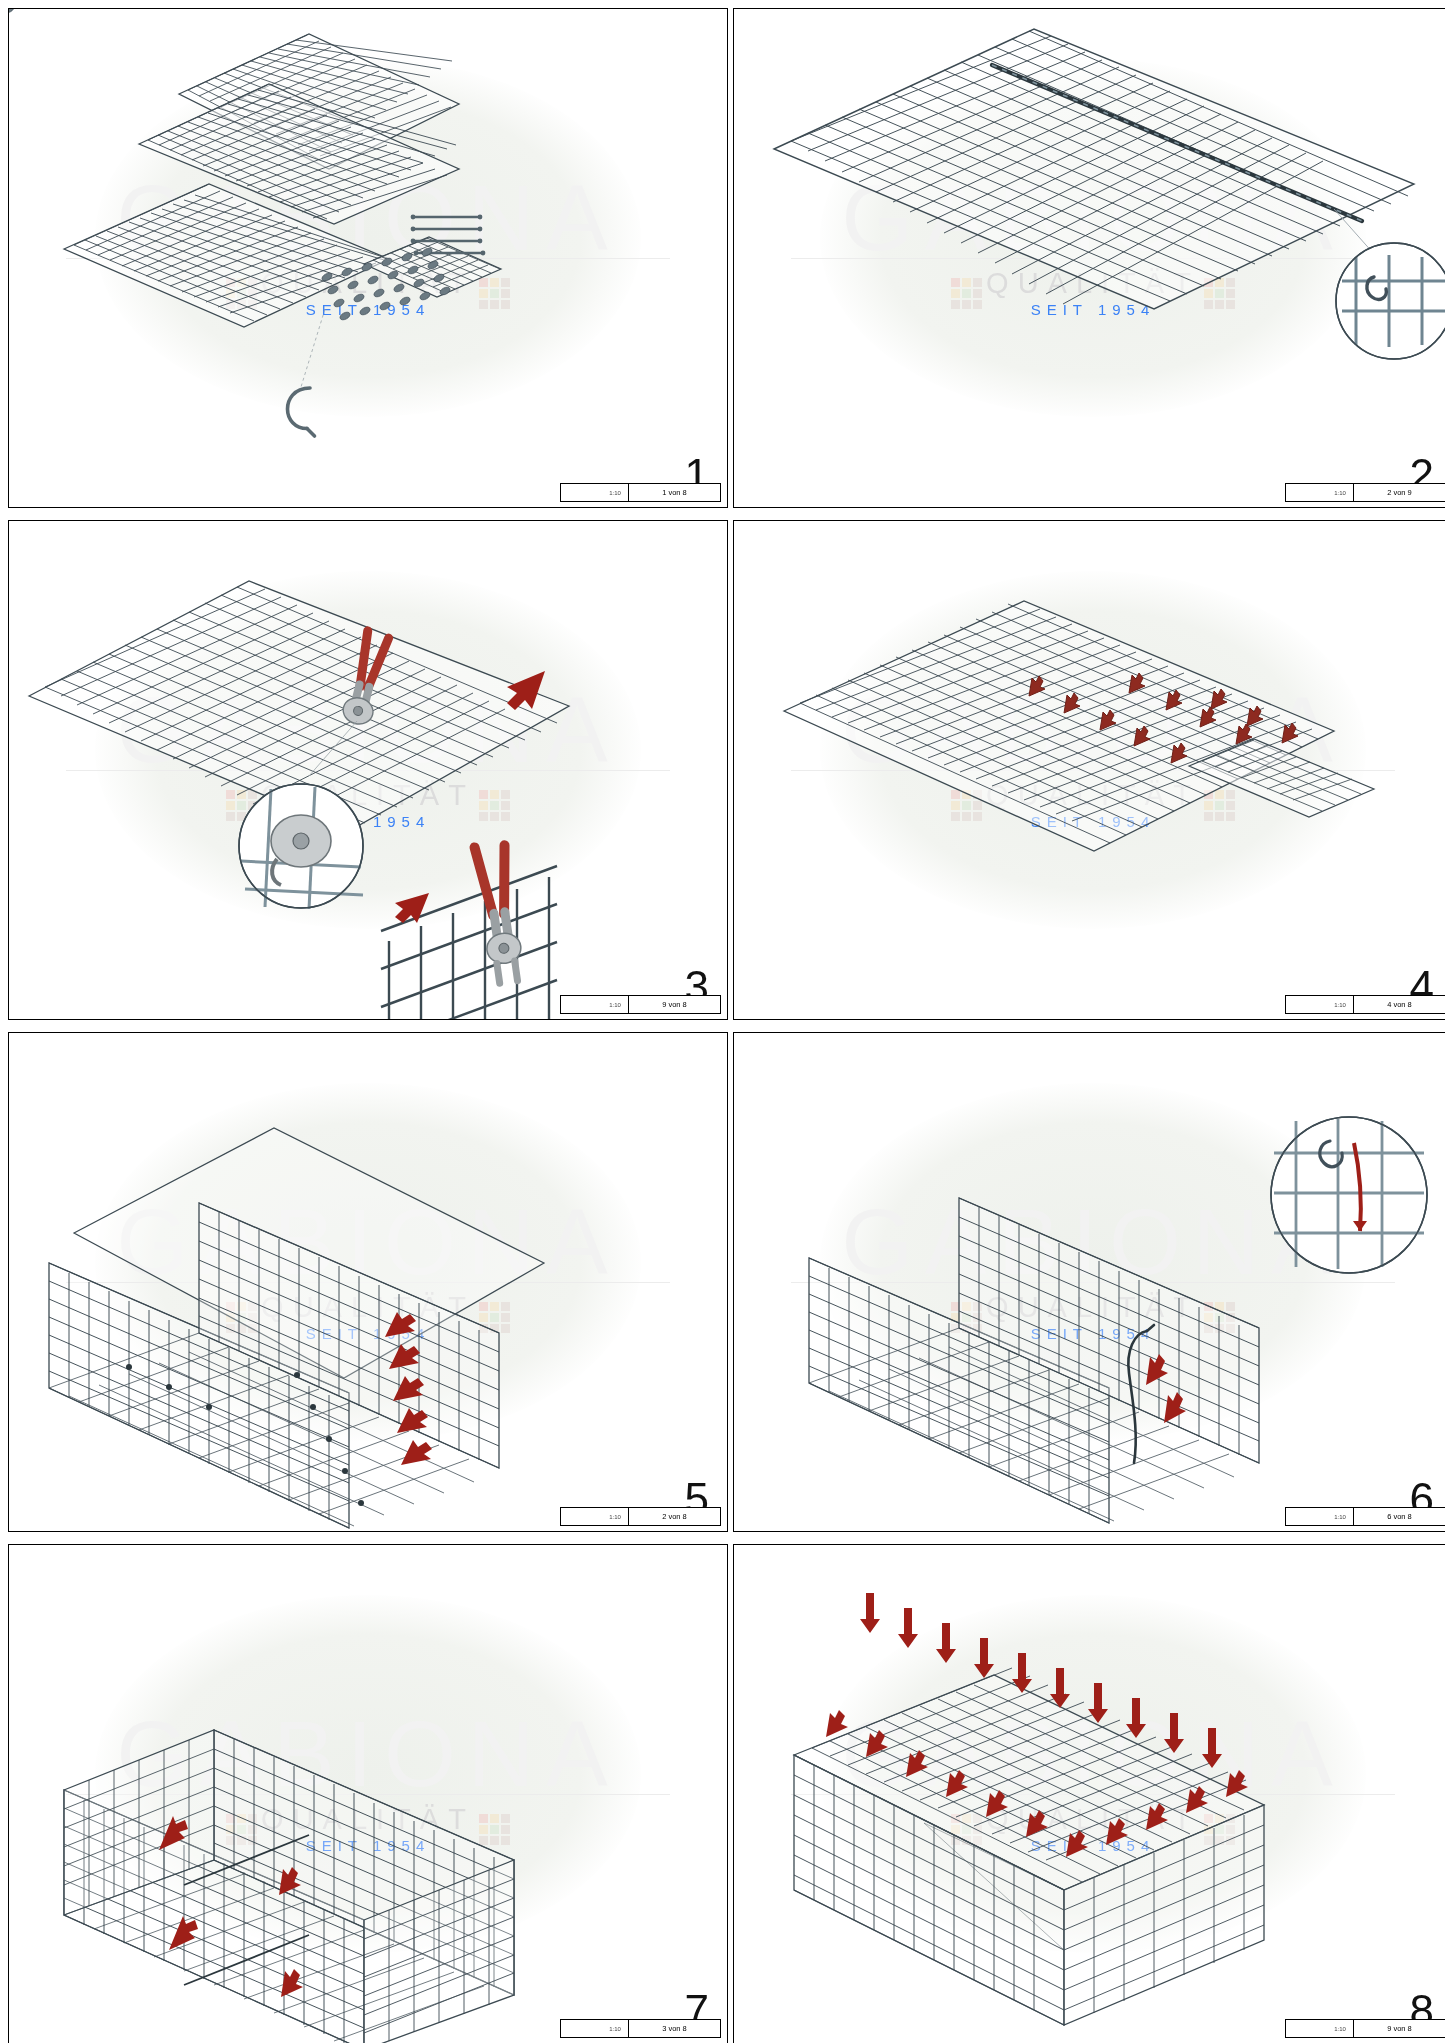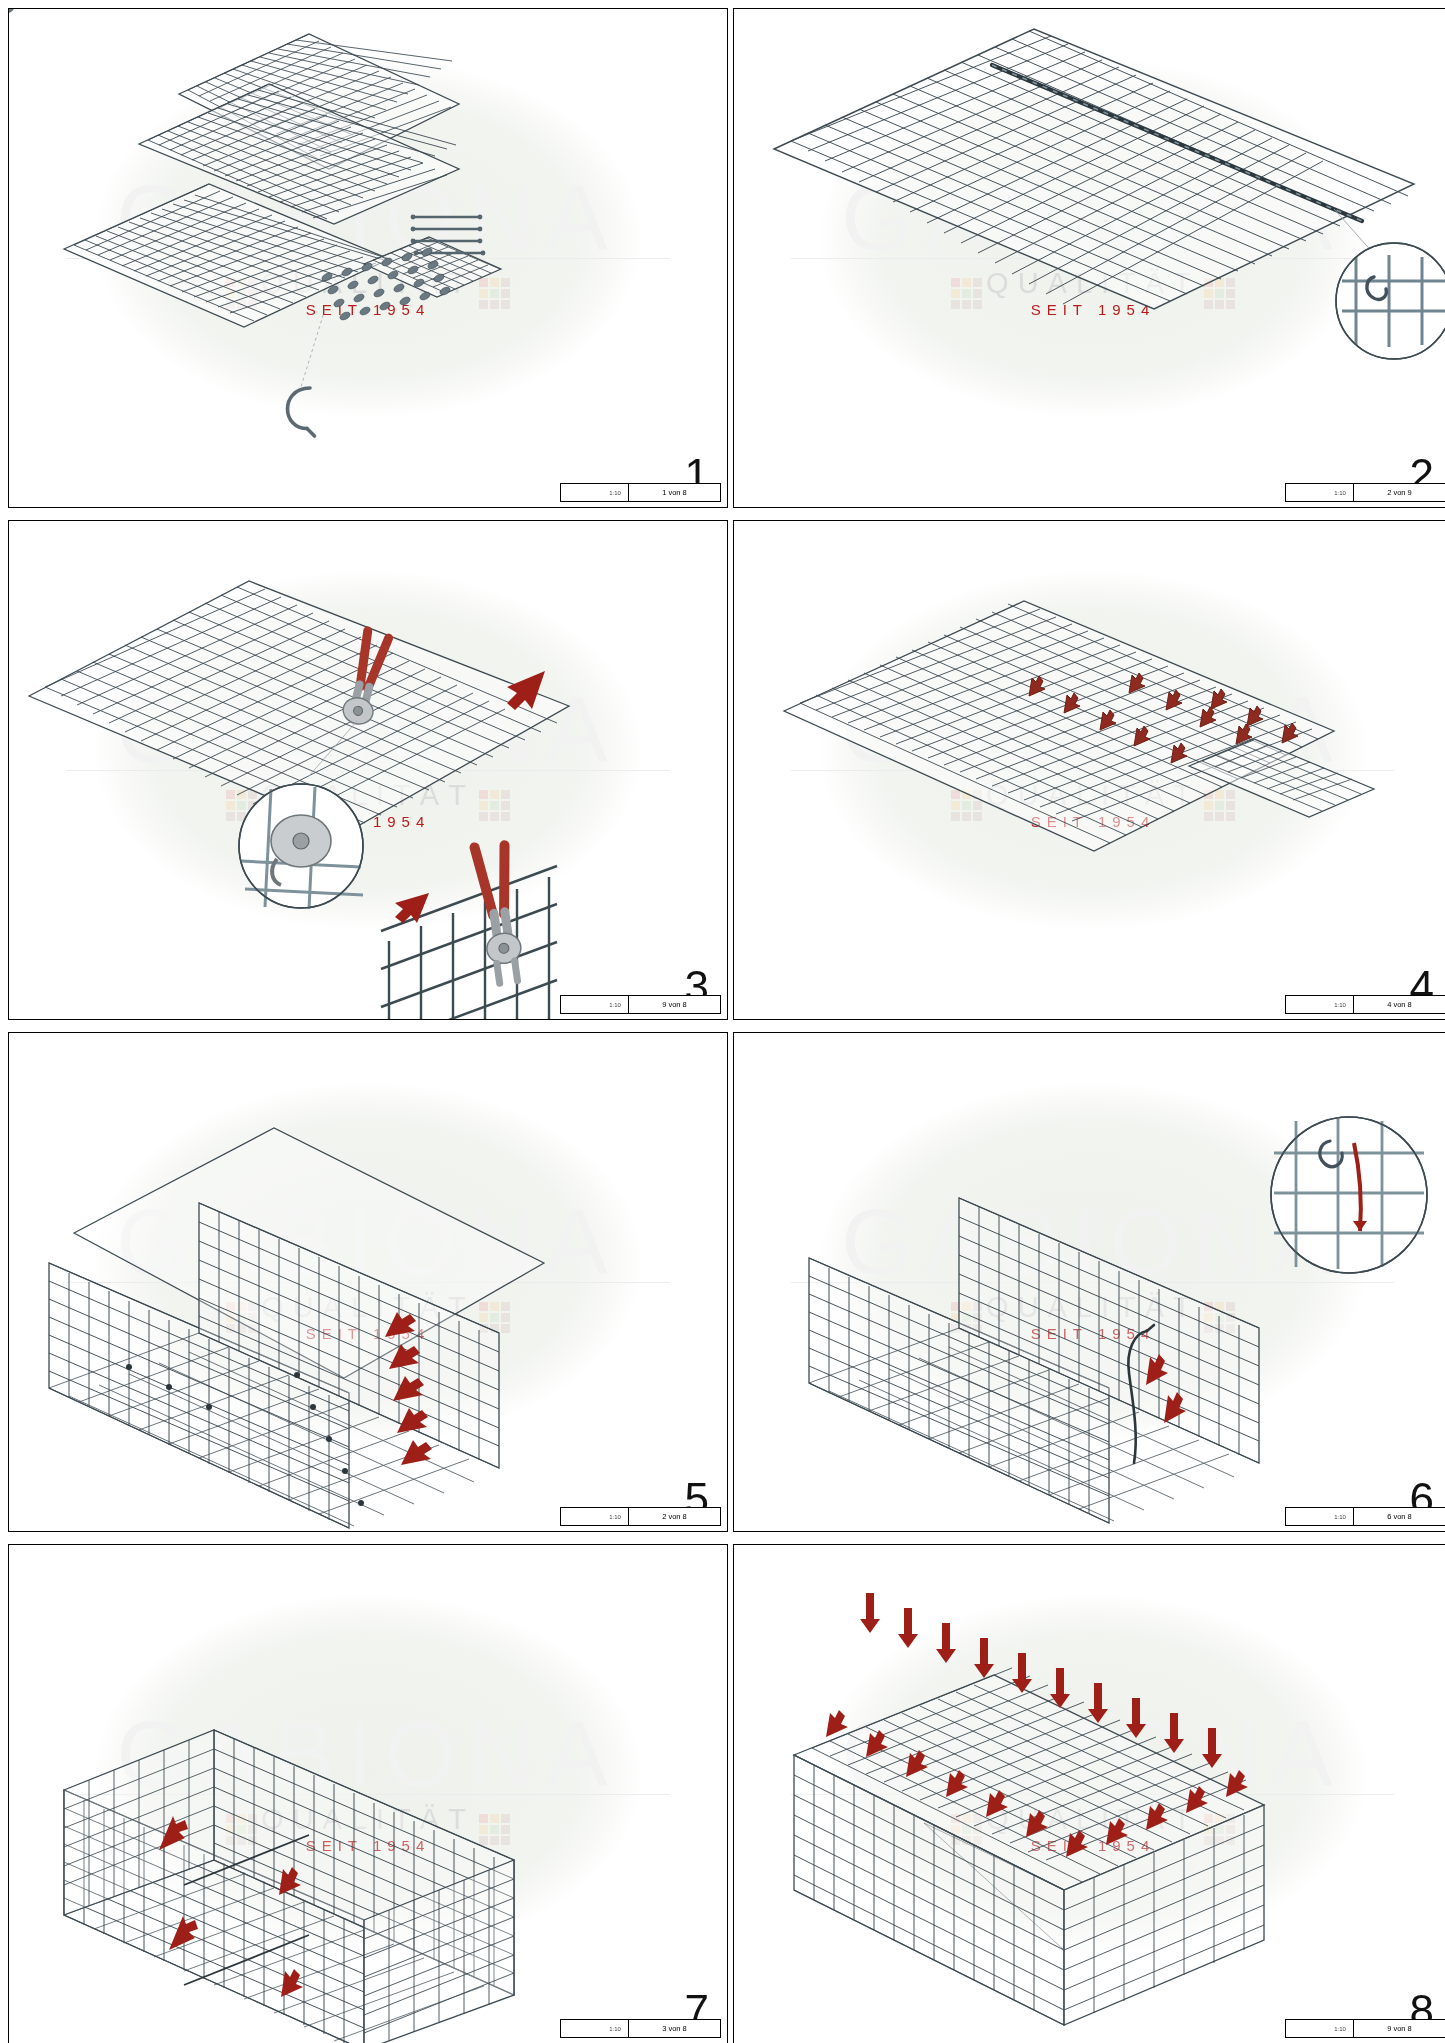--- a/index.html
+++ b/index.html
@@ -74,21 +74,21 @@
   }
   .wm-main {
     font-size: 29px;
     letter-spacing: 9px;
     color: #dcdcdc;
     font-weight: 400;
   }
   .wm-sub {
     font-size: 15px;
     letter-spacing: 6px;
-    color: #b91c1c;
+    color: #3b82f6;
     margin-top: 4px;
   }
   .wm-rule {
     position: absolute;
     left: 8%;
     right: 8%;
     top: 50%;
     height: 1px;
     background: #ececec;
   }

